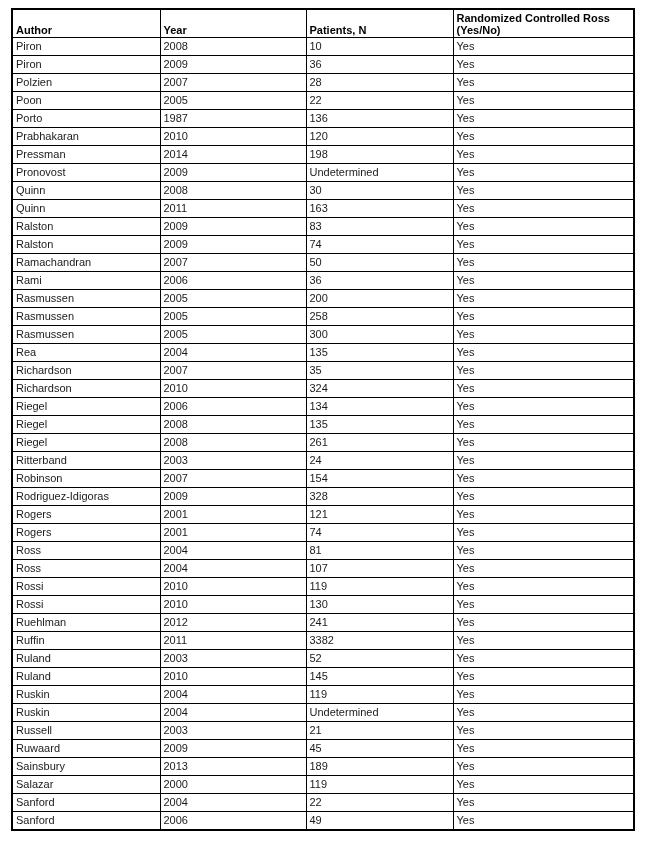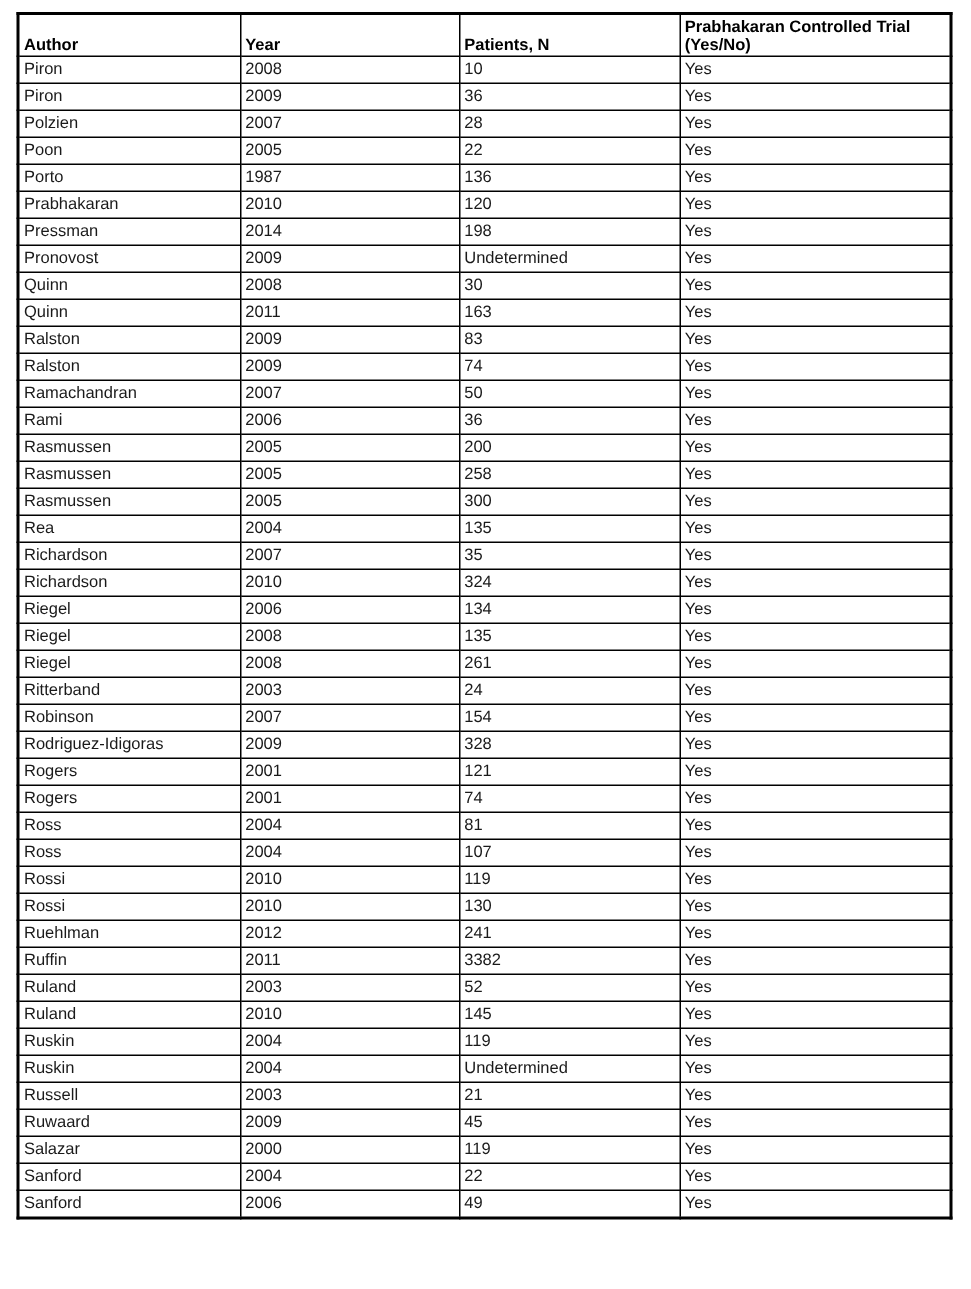--- a/index.html
+++ b/index.html
@@ -60,21 +60,21 @@
       <col class="c-author">
       <col class="c-year">
       <col class="c-patients">
       <col class="c-rct">
     </colgroup>
     <thead>
       <tr>
         <th>Author</th>
         <th>Year</th>
         <th>Patients, N</th>
-        <th>Prabhakaran Controlled Trial (Yes/No)</th>
+        <th>Randomized Controlled Ross (Yes/No)</th>
       </tr>
     </thead>
     <tbody>
         <tr>
     <td>Piron</td>
     <td>2008</td>
     <td>10</td>
     <td>Yes</td>
   </tr>
         <tr>
@@ -302,20 +302,26 @@
         <tr>
     <td>Russell</td>
     <td>2003</td>
     <td>21</td>
     <td>Yes</td>
   </tr>
         <tr>
     <td>Ruwaard</td>
     <td>2009</td>
     <td>45</td>
+    <td>Yes</td>
+  </tr>
+        <tr>
+    <td>Sainsbury</td>
+    <td>2013</td>
+    <td>189</td>
     <td>Yes</td>
   </tr>
         <tr>
     <td>Salazar</td>
     <td>2000</td>
     <td>119</td>
     <td>Yes</td>
   </tr>
         <tr>
     <td>Sanford</td>

